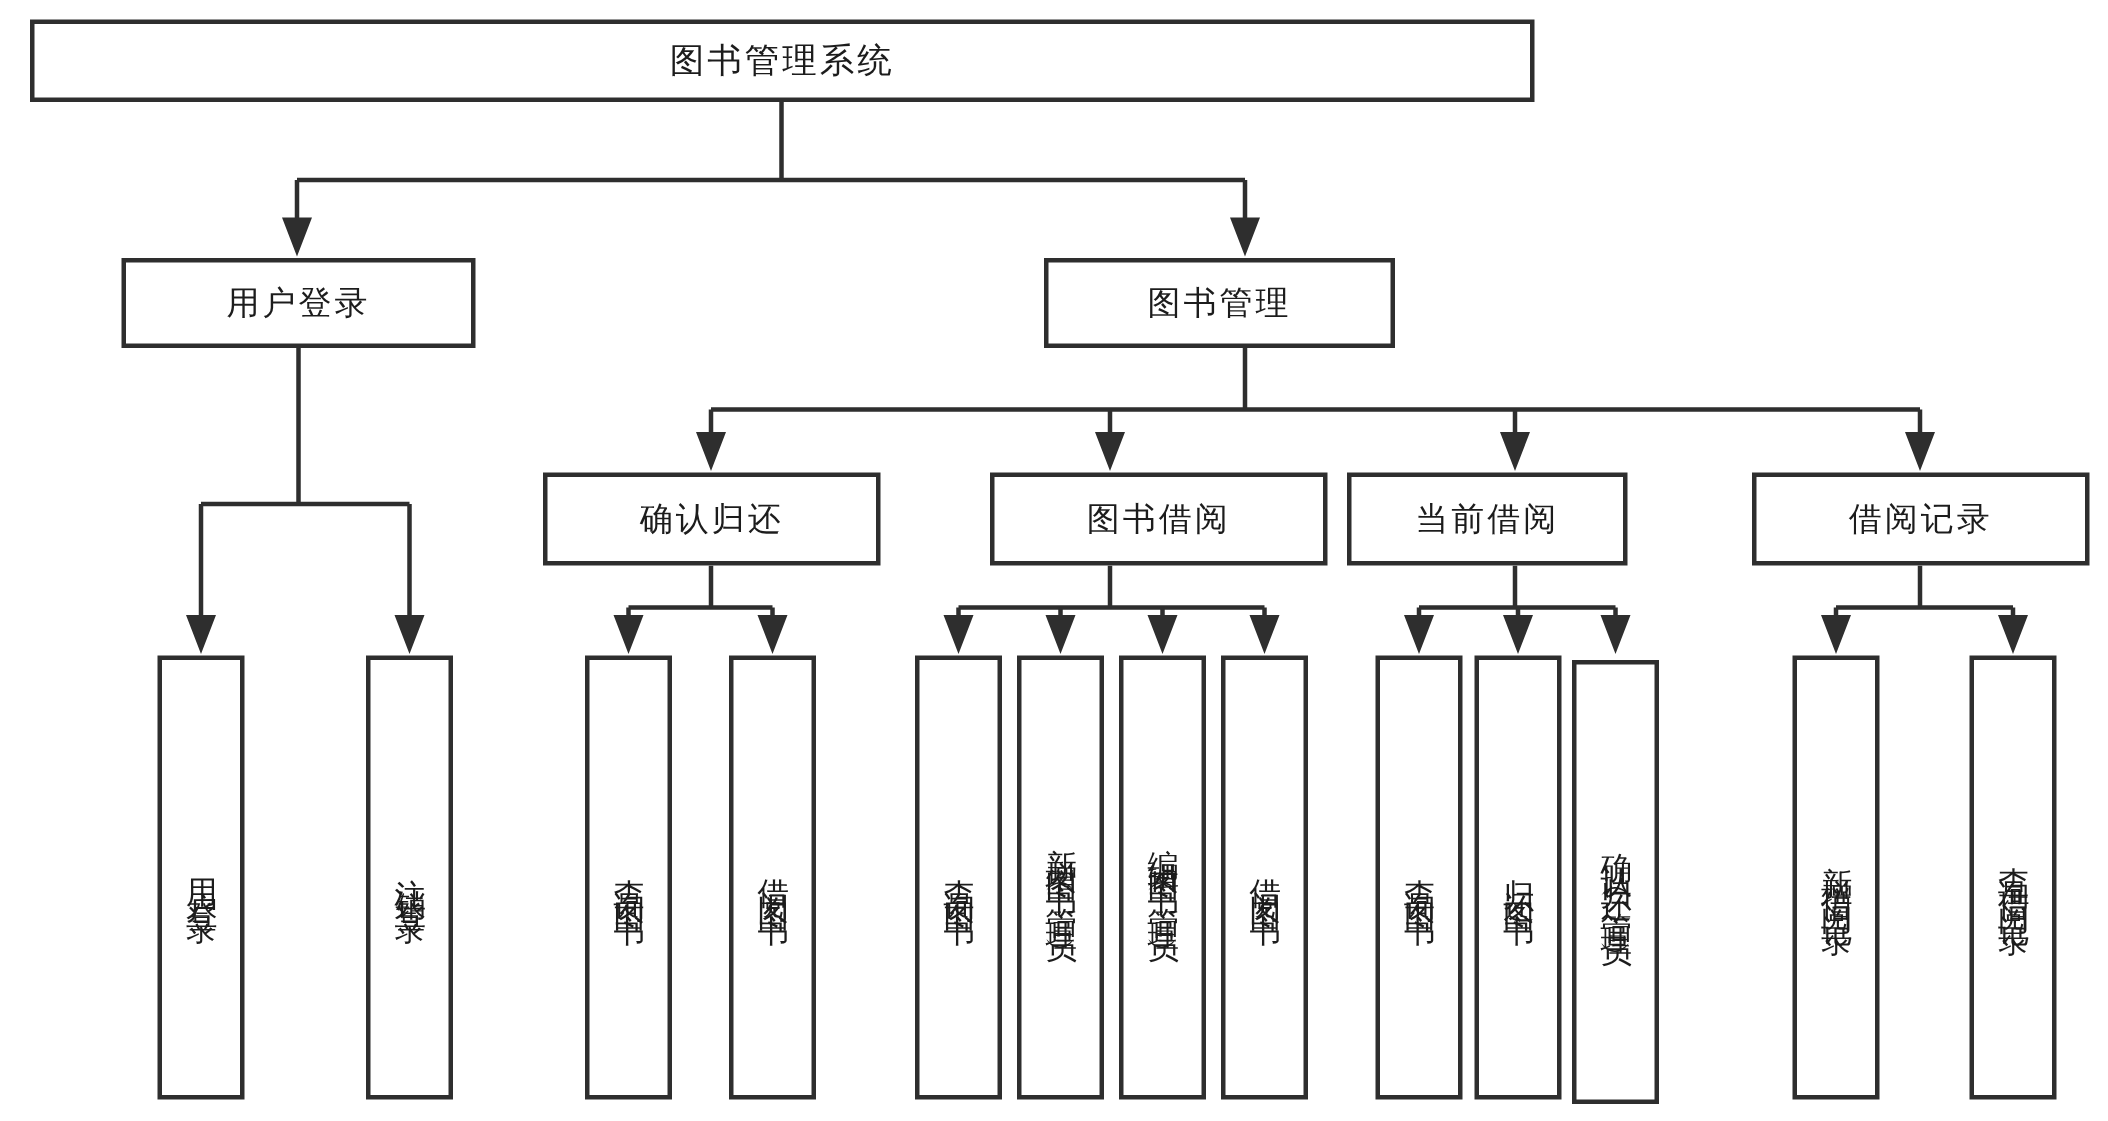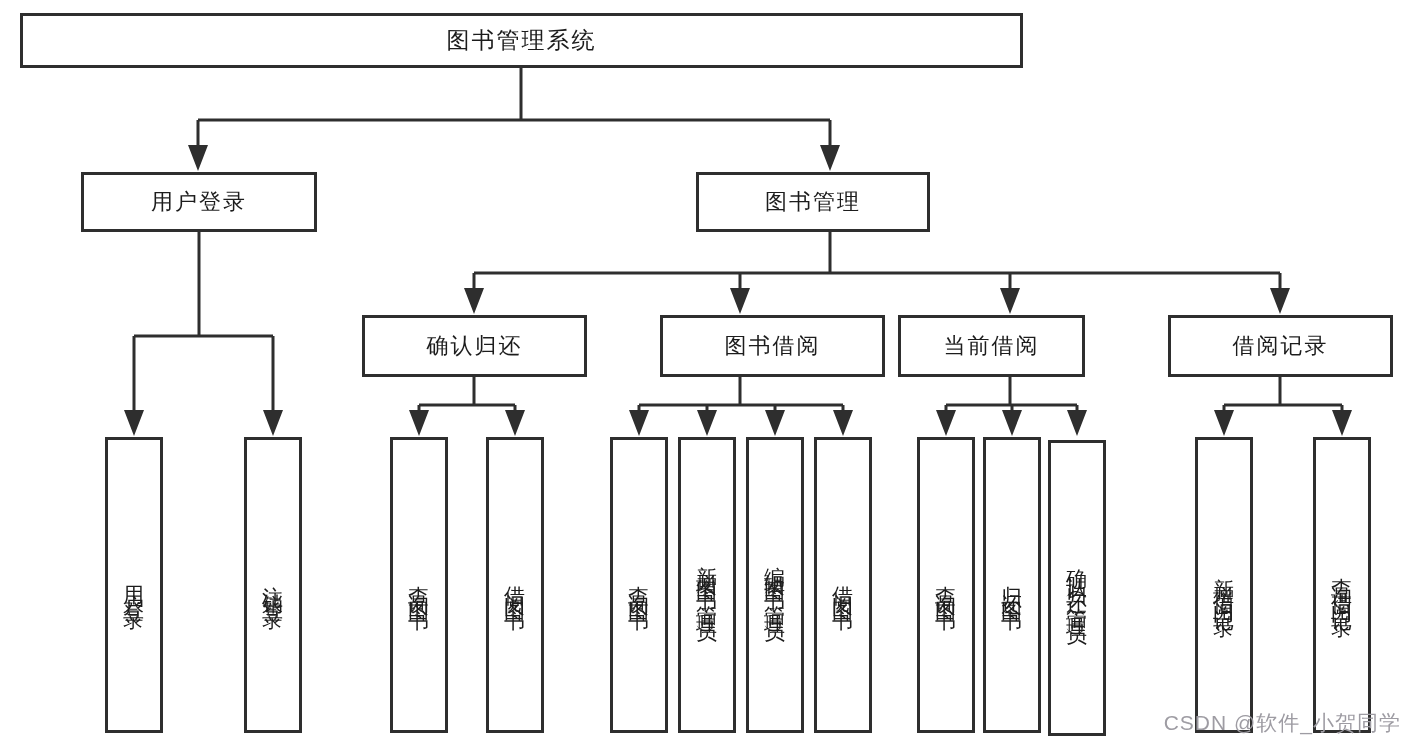--- a/index.html
+++ b/index.html
@@ -117,15 +117,14 @@
   <div class="box v-box" style="left:746px; top:437px; width:58px; height:296px;">编辑图书（管理员）</div>
   <div class="box v-box" style="left:814px; top:437px; width:58px; height:296px;">借阅图书</div>
 
   <div class="box v-box" style="left:917px; top:437px; width:58px; height:296px;">查询图书</div>
   <div class="box v-box" style="left:983px; top:437px; width:58px; height:296px;">归还图书</div>
   <div class="box v-box" style="left:1048px; top:440px; width:58px; height:296px;">确认归还（管理员）</div>
 
   <div class="box v-box" style="left:1195px; top:437px; width:58px; height:296px;">新增借阅记录</div>
   <div class="box v-box" style="left:1313px; top:437px; width:58px; height:296px;">查询借阅记录</div>
 
-  <div id="watermark">CSDN @软件_小贺同学</div>
 
 </div>
 
 </body></html>

